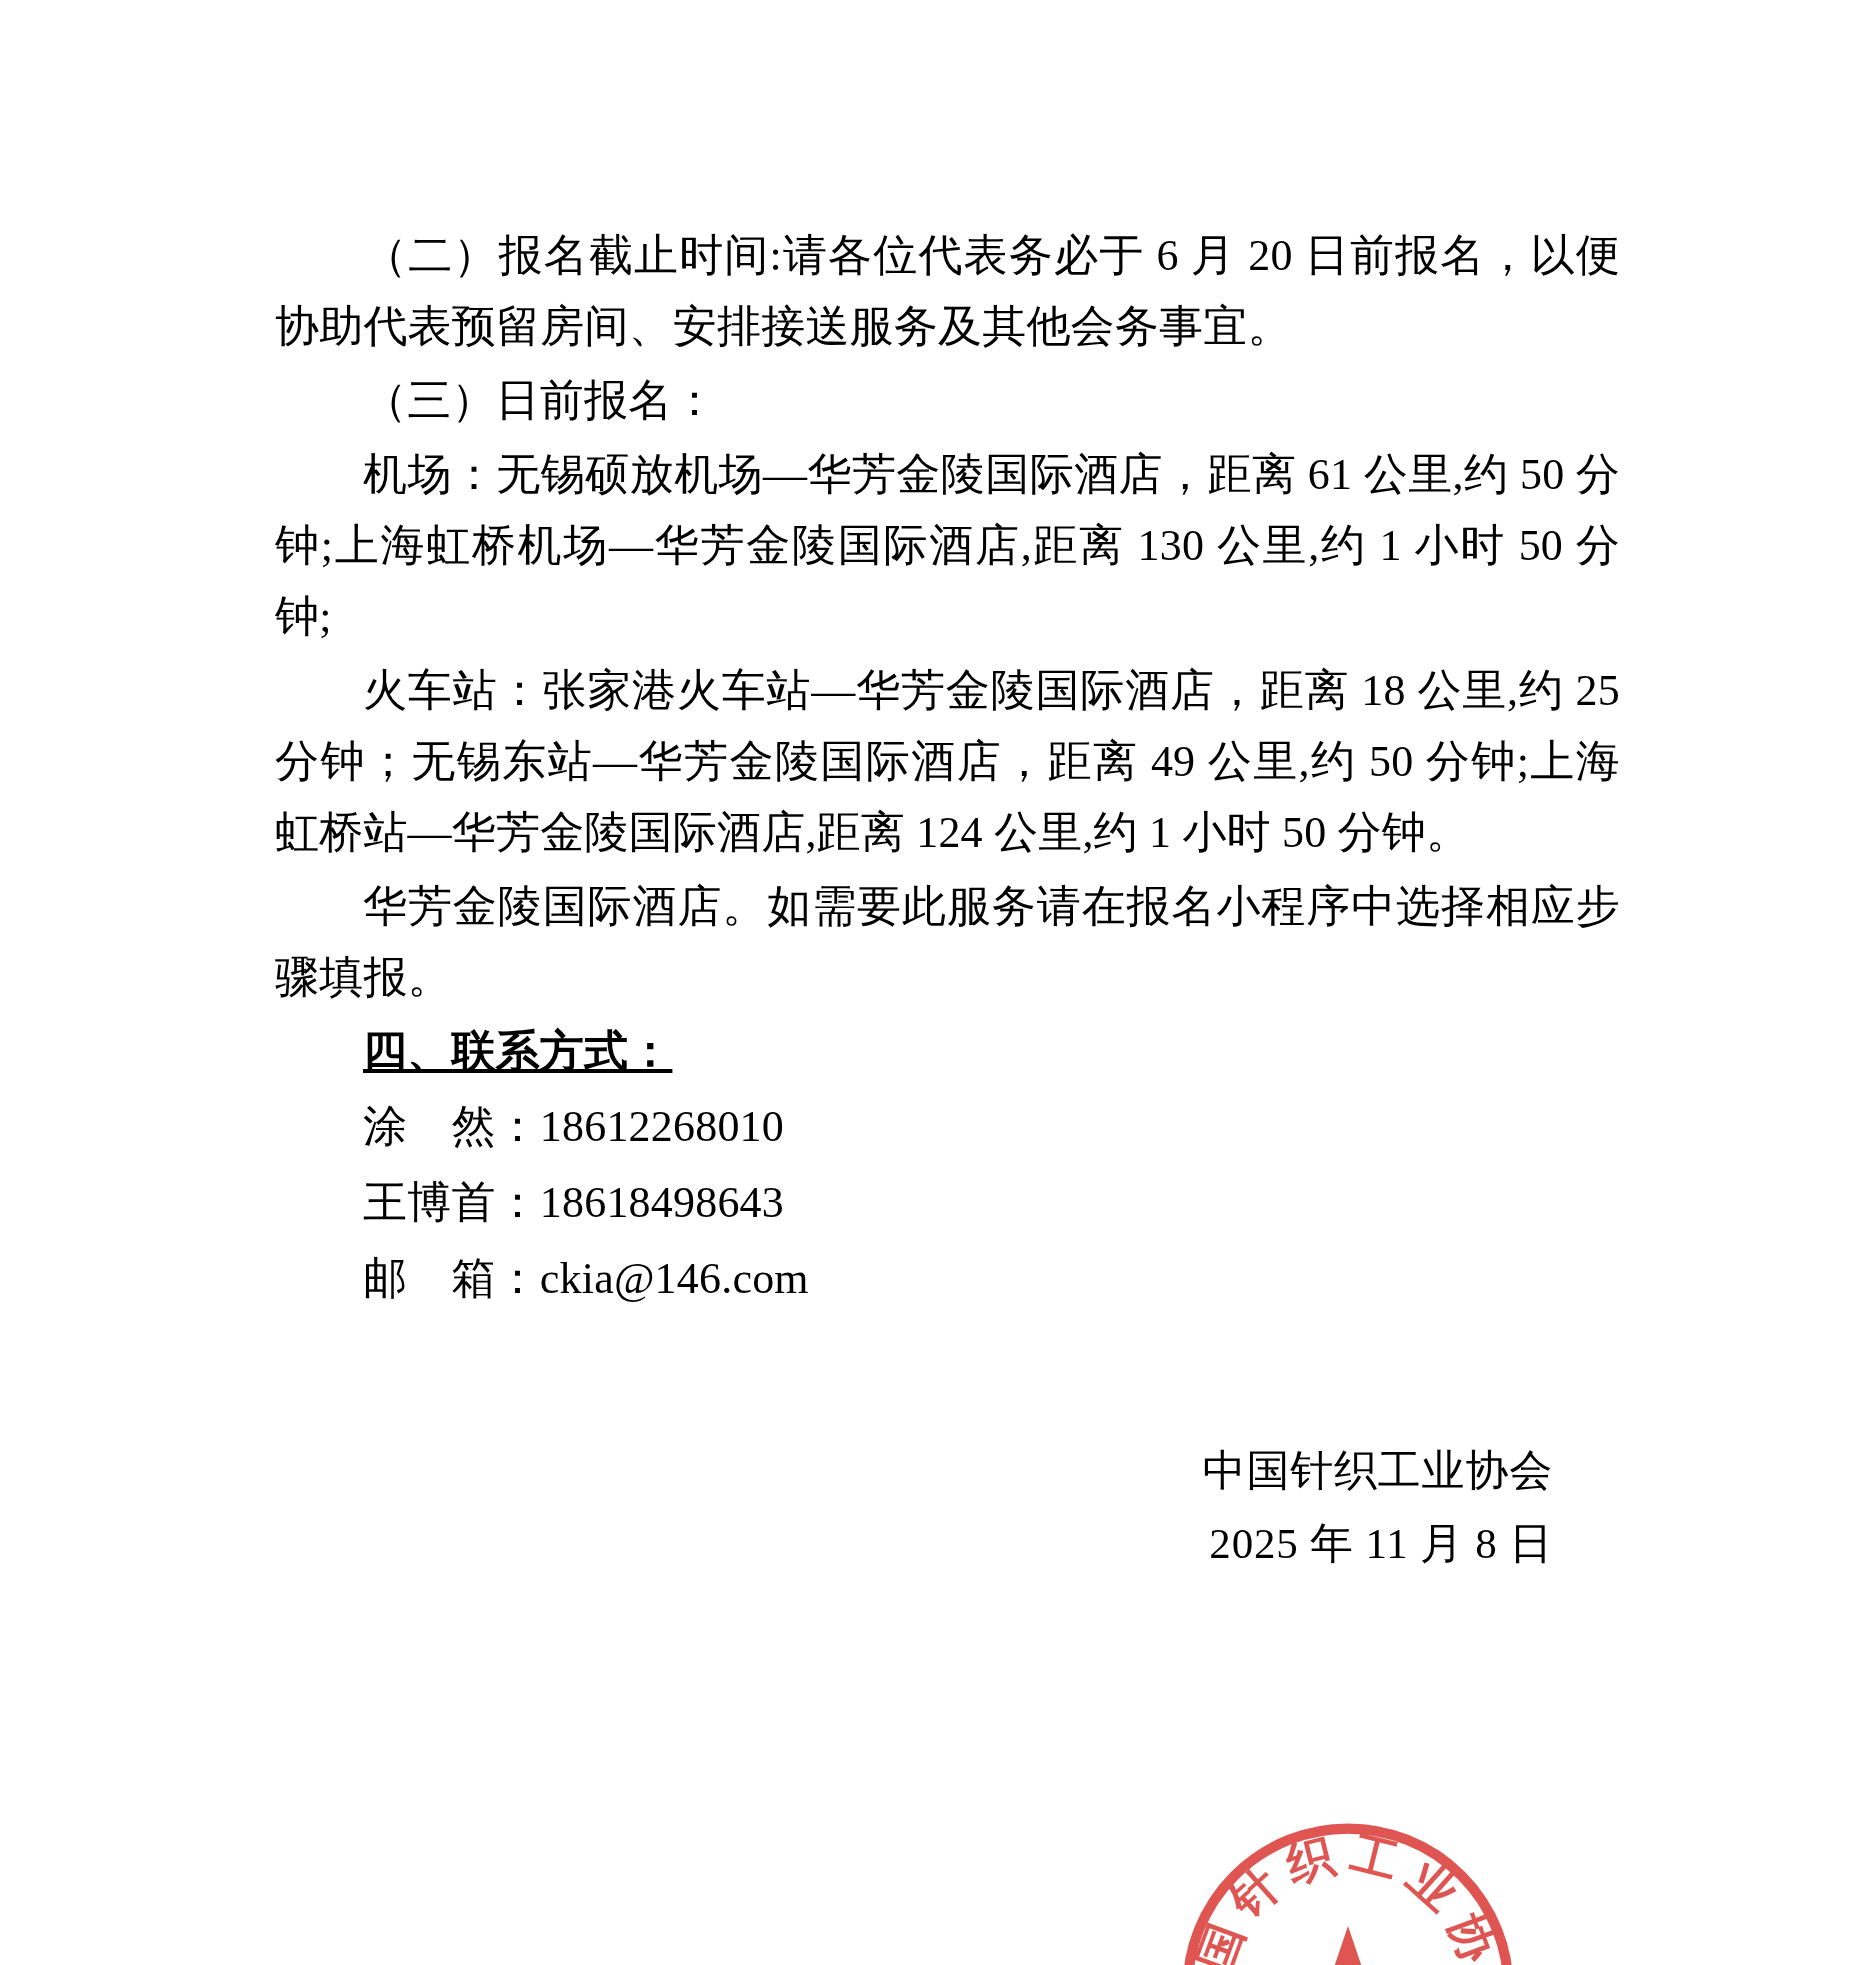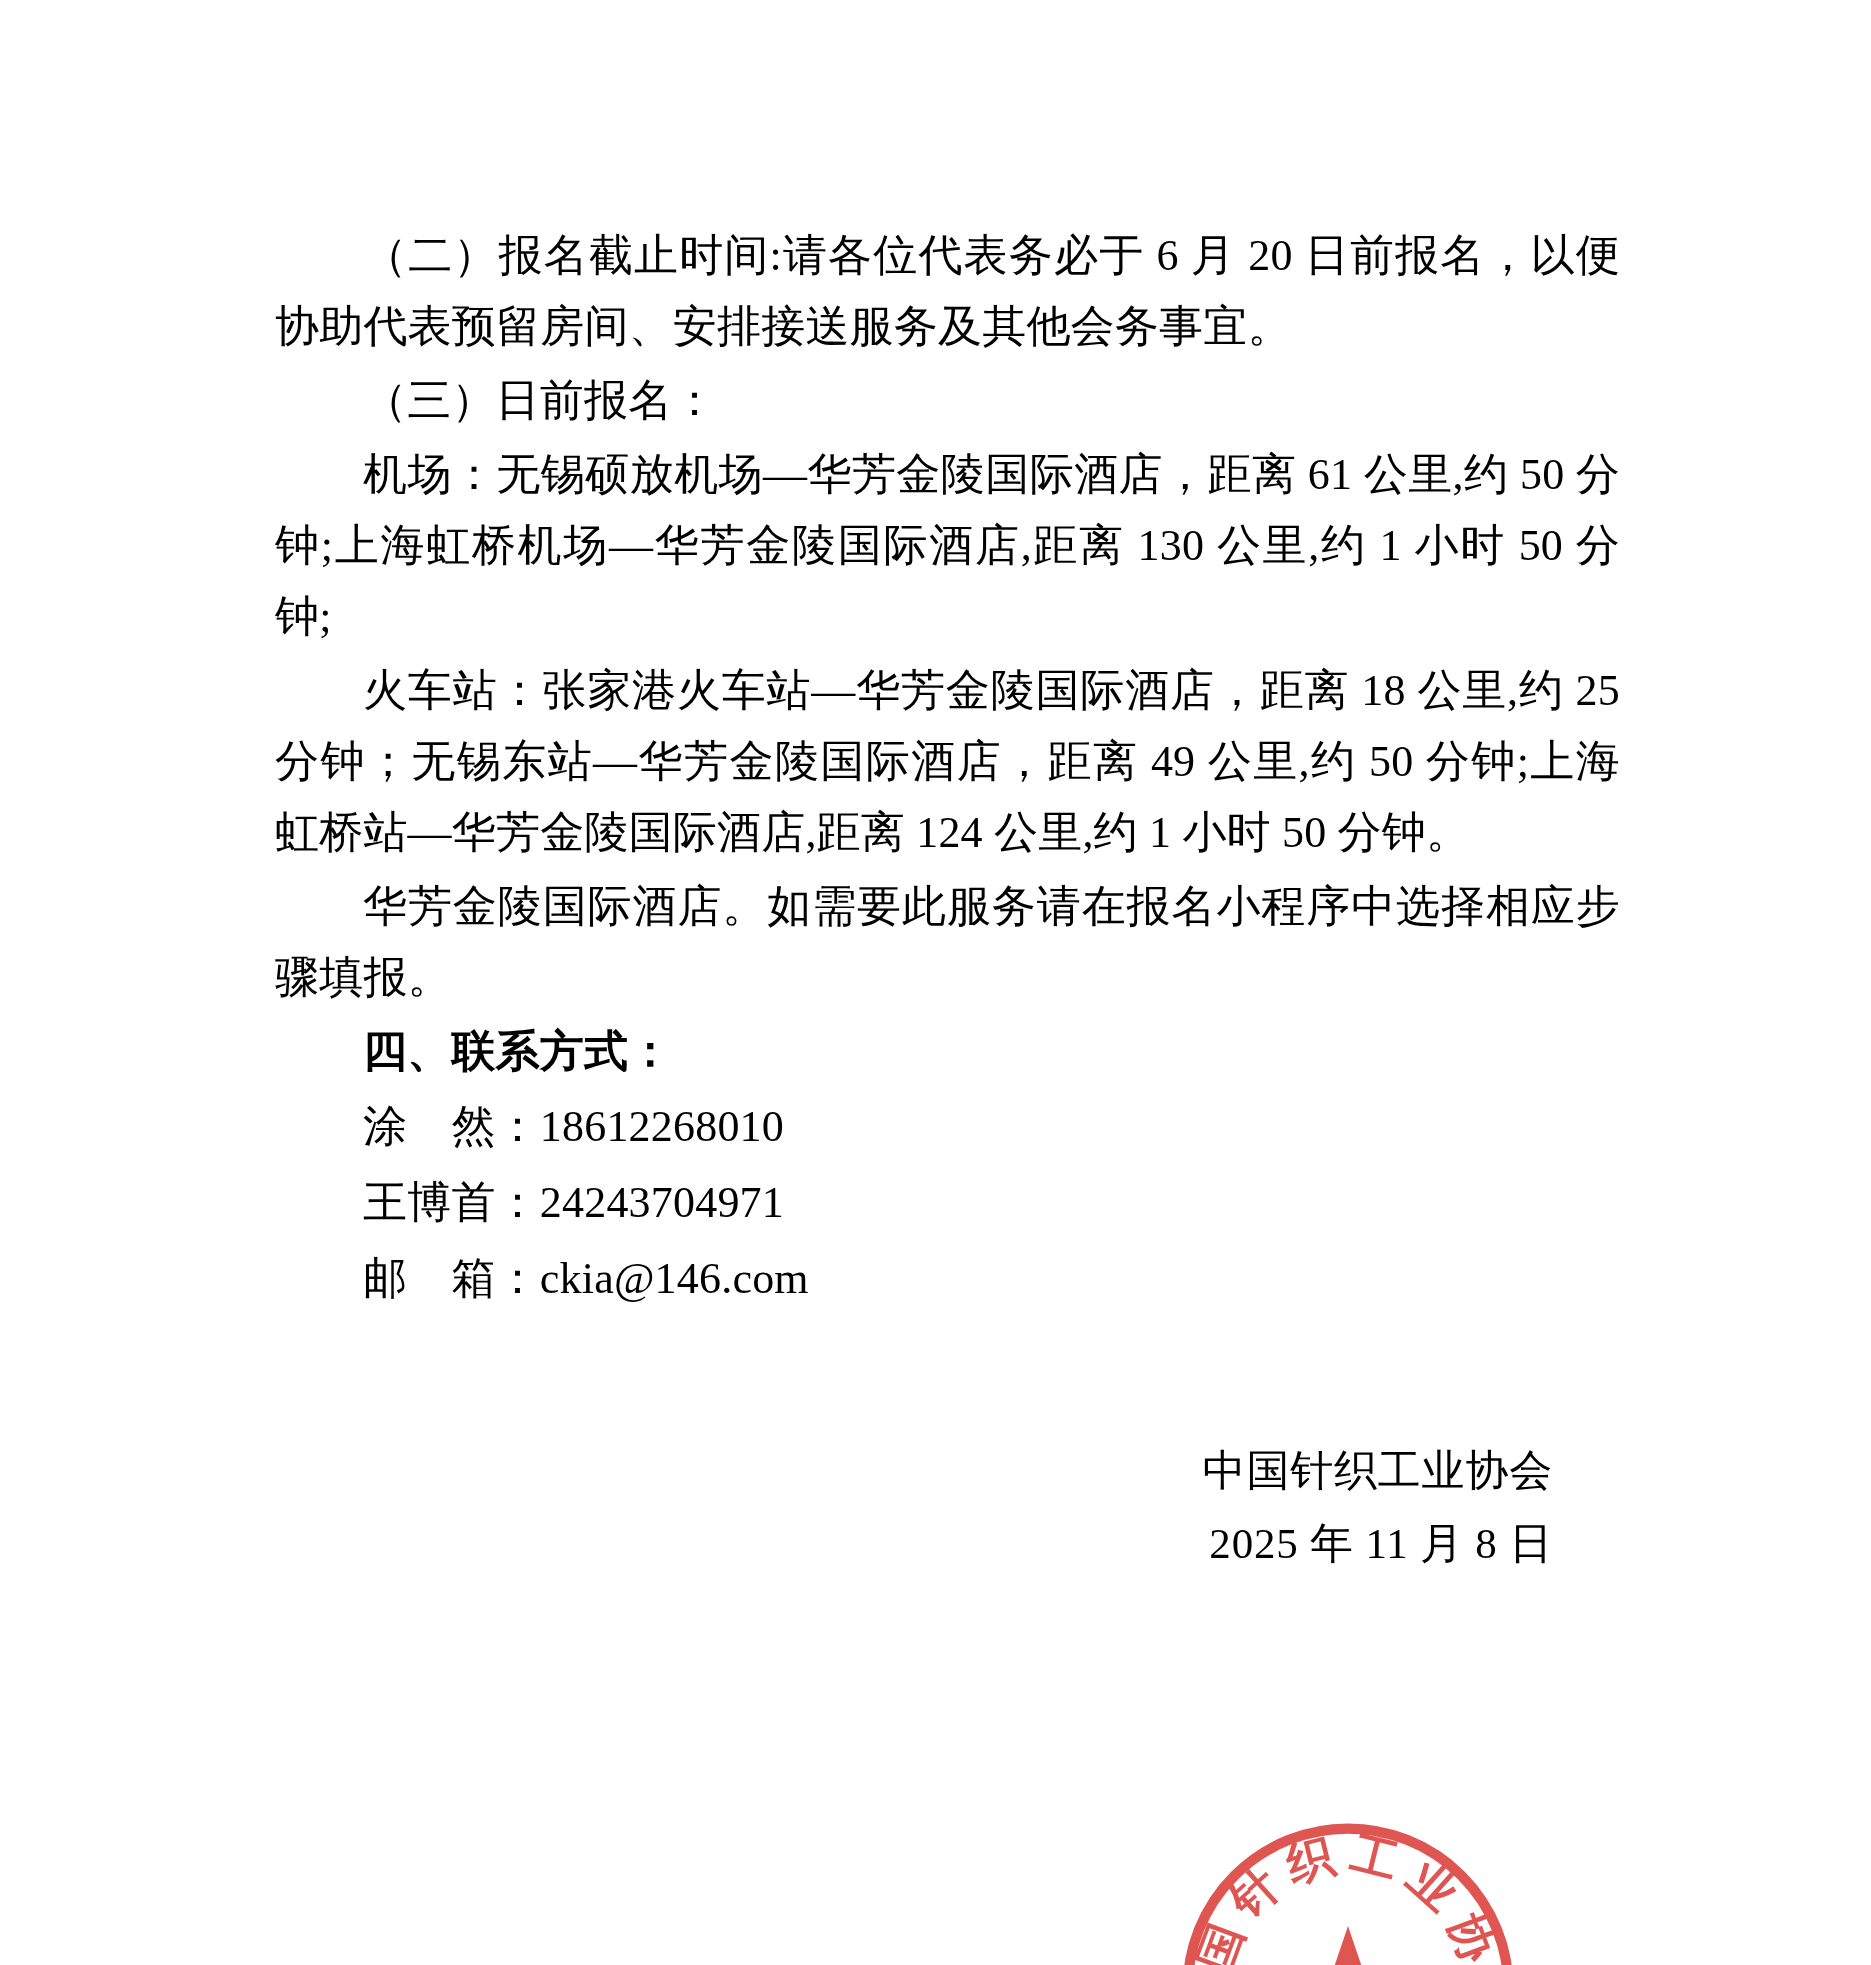--- a/index.html
+++ b/index.html
@@ -32,20 +32,21 @@
     line-height: 1.62;
     text-align: justify;
     text-justify: inter-ideograph;
     letter-spacing: 0.2px;
   }
   p.indent {
     text-indent: 88px;
   }
   p.bold {
     font-weight: bold;
+    text-decoration: underline;
   }
   .contact-line {
     margin: 0 0 2.4px 0;
     font-size: 44px;
     line-height: 1.68;
     text-indent: 88px;
     letter-spacing: 0.2px;
   }
   .sign-block {
     margin-top: 118px;
@@ -83,21 +84,21 @@
 
     <p class="para indent">机场：无锡硕放机场—华芳金陵国际酒店，距离 61 公里,约 50 分钟;上海虹桥机场—华芳金陵国际酒店,距离 130 公里,约 1 小时 50 分钟;</p>
 
     <p class="para indent">火车站：张家港火车站—华芳金陵国际酒店，距离 18 公里,约 25 分钟；无锡东站—华芳金陵国际酒店，距离 49 公里,约 50 分钟;上海虹桥站—华芳金陵国际酒店,距离 124 公里,约 1 小时 50 分钟。</p>
 
     <p class="para indent">华芳金陵国际酒店。如需要此服务请在报名小程序中选择相应步骤填报。</p>
 
     <p class="para indent bold">四、联系方式：</p>
 
     <p class="contact-line">涂　然：18612268010</p>
-    <p class="contact-line">王博首：24243704971</p>
+    <p class="contact-line">王博首：18618498643</p>
     <p class="contact-line">邮　箱：ckia@146.com</p>
 
     <div class="sign-block">
       <p class="sign-line">中国针织工业协会</p>
       <p class="sign-line">2025 年 11 月 8 日</p>
     </div>
 
   </div>
 
   <div class="seal">

